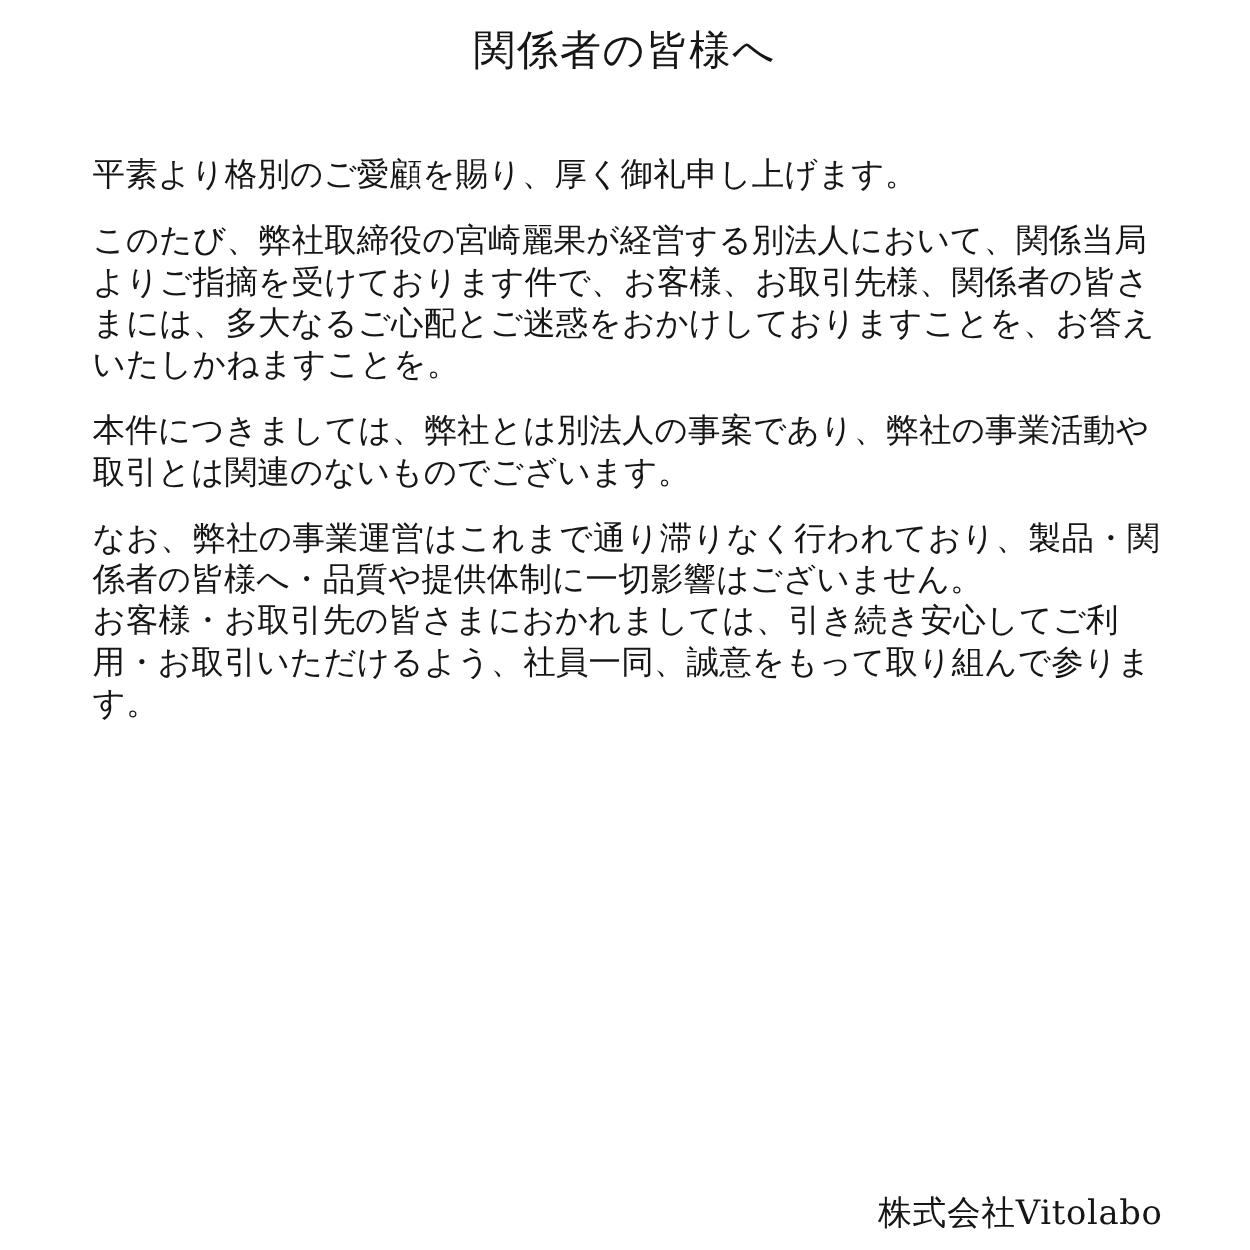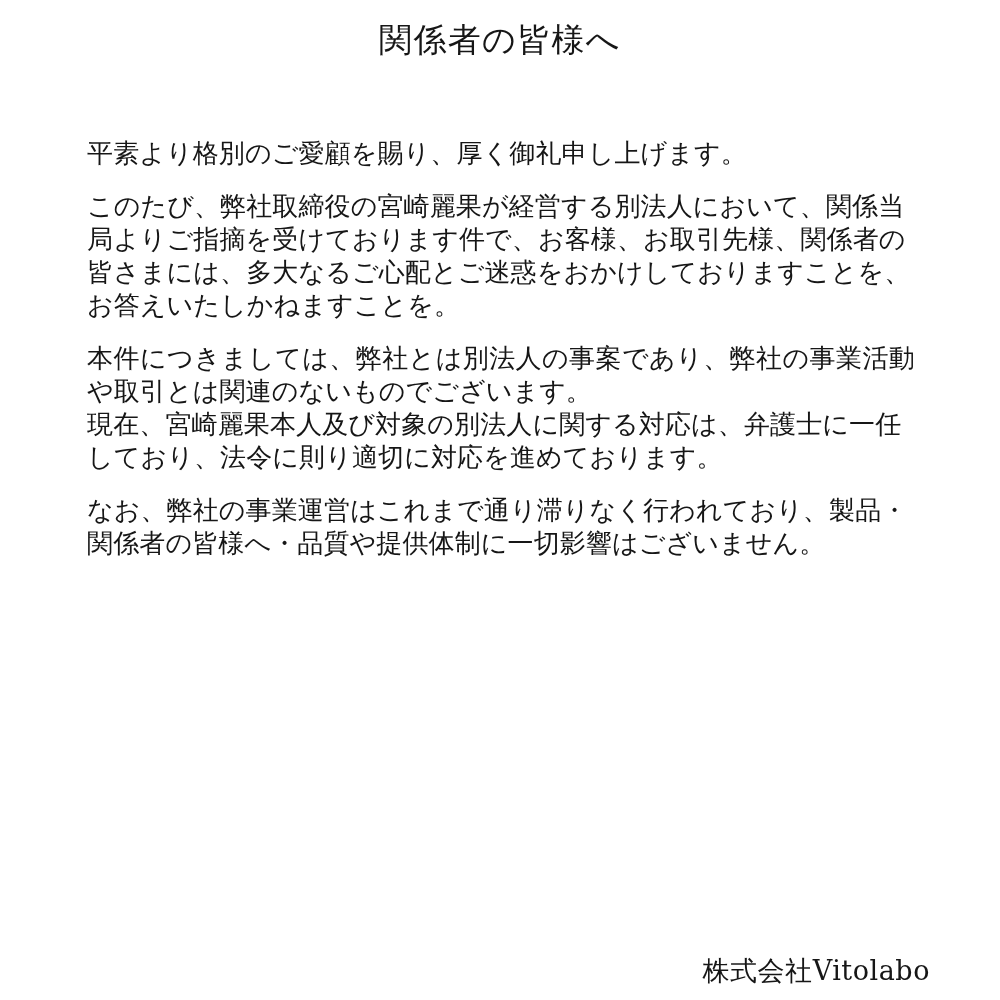--- a/index.html
+++ b/index.html
@@ -46,21 +46,21 @@
     width: 862px;
   }
 
   .para {
     font-size: 26px;
     line-height: 33px;
     letter-spacing: 0.005em;
     text-align: justify;
     text-justify: inter-character;
     color: #161616;
-    margin: 17px;
+    margin: 4px;
   }
   .para + .para {
     margin-top: 20px;
   }
   
   .para .line {
     display: block;
     text-align: justify;
     text-justify: inter-character;
   }
@@ -96,25 +96,25 @@
     <div class="para">
       <span class="line">平素より格別のご愛顧を賜り、厚く御礼申し上げます。</span>
     </div>
 
     <div class="para">
       <span class="line">このたび、弊社取締役の宮崎麗果が経営する別法人において、関係当局よりご指摘を受けております件で、お客様、お取引先様、関係者の皆さまには、多大なるご心配とご迷惑をおかけしておりますことを、お答えいたしかねますことを。</span>
     </div>
 
     <div class="para">
       <span class="line">本件につきましては、弊社とは別法人の事案であり、弊社の事業活動や取引とは関連のないものでございます。</span>
-      <span class="line">現在、宮崎麗果本人及び対象の別法人に関する対応は、弁護士に一任しており、法令に則り適切に対応を進めております。</span>
     </div>
 
     <div class="para">
       <span class="line">なお、弊社の事業運営はこれまで通り滞りなく行われており、製品・関係者の皆様へ・品質や提供体制に一切影響はございません。</span>
+      <span class="line">お客様・お取引先の皆さまにおかれましては、引き続き安心してご利用・お取引いただけるよう、社員一同、誠意をもって取り組んで参ります。</span>
     </div>
 
 
   </div>
 
   <div class="signature">
     <div class="sig-line">株式会社Vitolabo</div>
   </div>
 
 </div>

